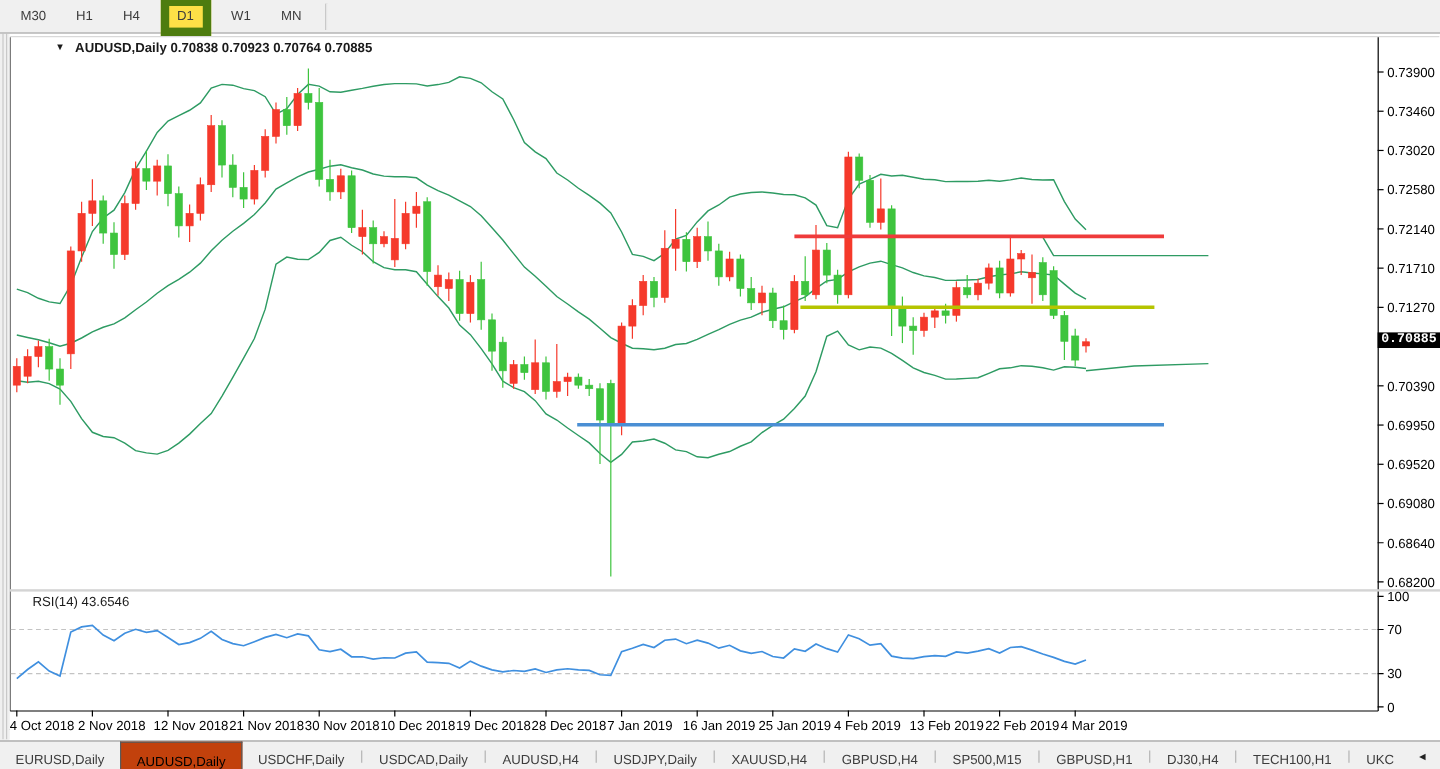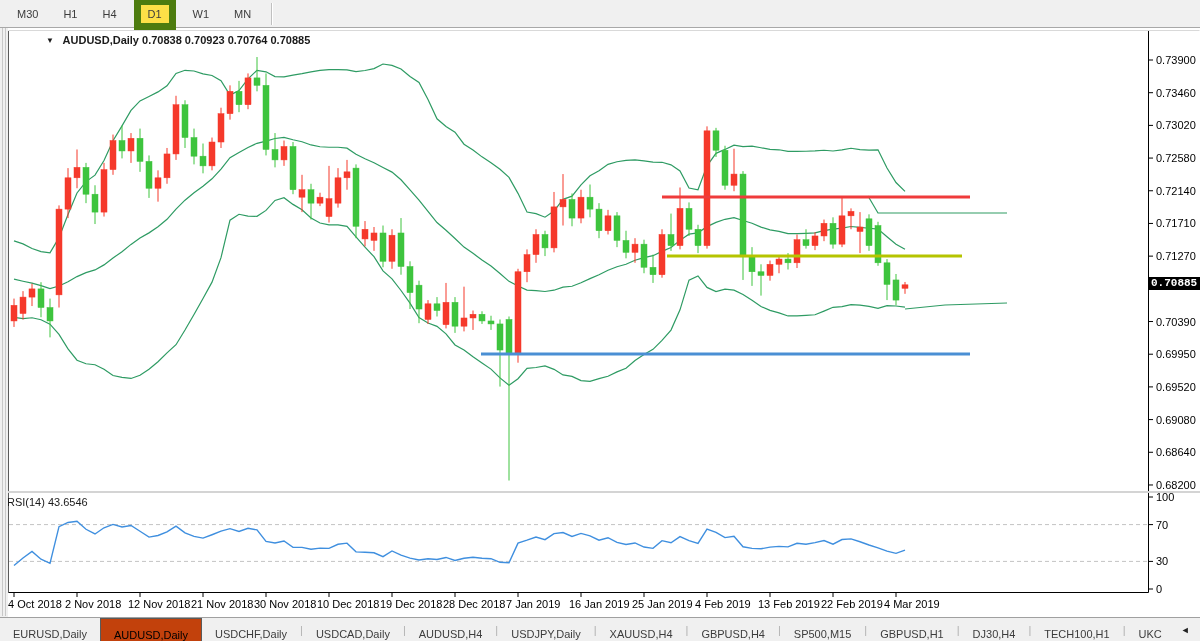--- a/index.html
+++ b/index.html
@@ -11,21 +11,21 @@
   .tf-btn{font-size:11px;color:#3c3c3c;padding:3px 7px;margin-left:9px;border:1px solid transparent;cursor:default;}
   .tf-btn.active{background:#fde047;border:7px solid #4d7c0f;}
   .tb-sep{width:1px;height:22px;background:#c0c0c0;border-right:1px solid #ffffff;margin-left:12px;}
   
   #gutter{position:absolute;left:0;top:28px;width:8px;height:588px;background:#f0f0f0;z-index:20;}
   #gutter .gl{position:absolute;top:0;width:1px;height:100%;background:#c8c8c8;}
   
   #chart-title{position:absolute;left:14px;top:34px;font-size:11px;font-weight:bold;color:#1a1a1a;z-index:10;margin-left:32px;}
   #chart-title .tri{font-size:8px;margin-right:6px;position:relative;top:-1px;}
   
-  #rsi-label{position:absolute;left:7px;top:496px;font-size:11px;color:#1a1a1a;z-index:10;}
+  #rsi-label{position:absolute;left:27px;top:496px;font-size:11px;color:#1a1a1a;z-index:10;}
   
   #price-tag{position:absolute;left:1148px;top:277px;width:49px;height:13px;background:#000;color:#fff;
     font-size:11px;font-weight:bold;line-height:13px;padding-left:3px;z-index:10;font-family:Liberation Mono, monospace;}
   svg{position:absolute;left:0;top:0;z-index:1;}
   
   #tabbar{position:absolute;left:0;top:617px;width:1200px;height:24px;background:#f0f0f0;
     border-top:1px solid #a0a0a0;display:flex;align-items:stretch;z-index:30;font-size:11px;color:#3c3c3c;}
   #tabbar .lead{width:14px;}
   .tab{display:flex;align-items:center;padding:16px 13px;cursor:default;white-space:nowrap;}
   .tab.active{background:#c2410c;border:1px solid #5a5a5a;border-bottom:none;font-weight:normal;color:#000;}

